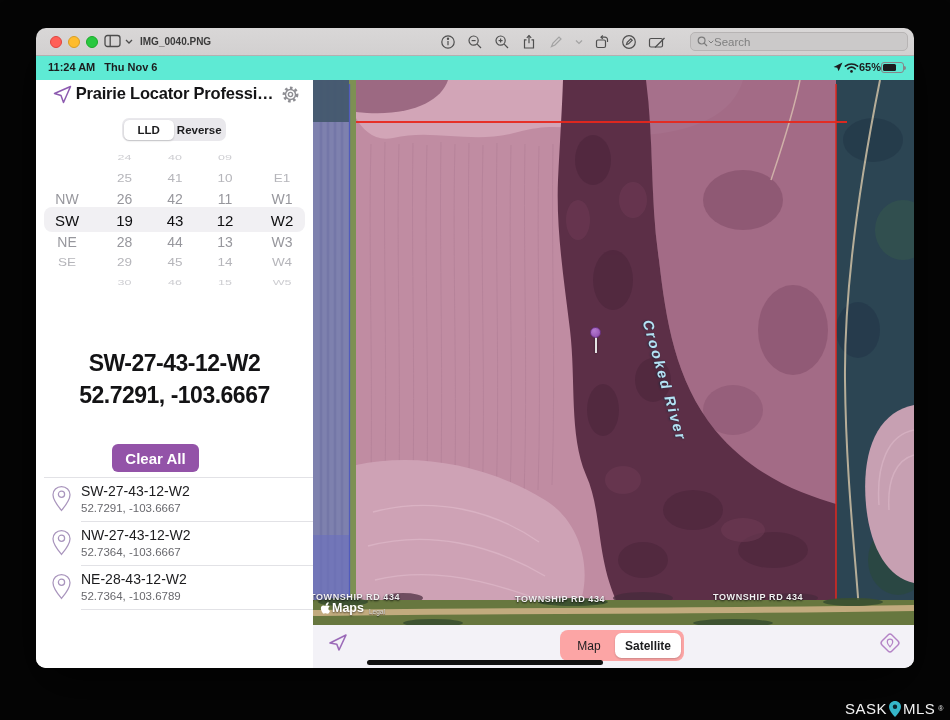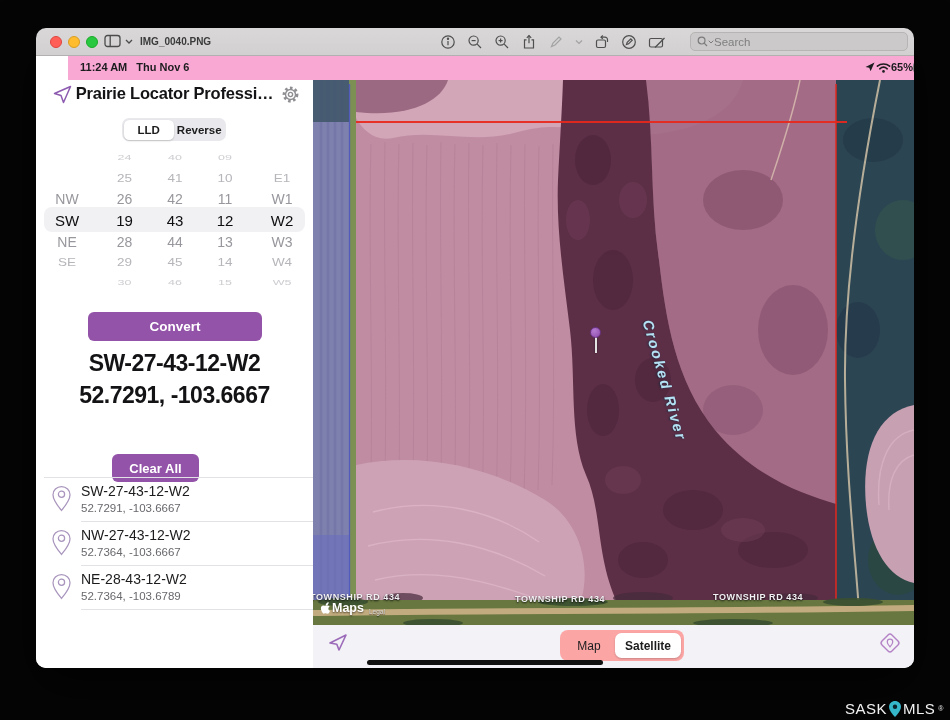--- a/index.html
+++ b/index.html
@@ -24,21 +24,21 @@
   .searchfield { position:absolute; left:654px; top:4px; width:218px; height:19px;
                  background:#cbc9c9; border:1px solid #b7b4b4; border-radius:5px;
                  display:flex; align-items:center; padding:0 6px; gap:0; color:#7b7b7b; }
   .searchfield input { border:none; background:transparent; outline:none; width:150px;
                        font-size:11.5px; color:#5c5c5c; font-family:"Liberation Sans",sans-serif; }
   .searchfield input::placeholder { color:#7f7f7f; }
 
   
   .screen { position:absolute; left:0; top:28px; width:878px; height:612px;
             background:#fff; border-radius:0 0 10px 10px; overflow:hidden; }
-  .statusbar { position:absolute; left:0; top:0; width:878px; height:24px; background:#f9a8d4; z-index:5;margin-left:32px; }
+  .statusbar { position:absolute; left:0; top:0; width:878px; height:24px; background:#5eead4; z-index:5; }
   .sb-left { position:absolute; left:12px; top:5px; display:flex; gap:9px;
              font-size:11px; font-weight:700; color:#1c1c1e; }
   .sb-right { position:absolute; right:10px; top:5px; display:flex; align-items:center; gap:0;
               font-size:11px; font-weight:600; color:#1c1c1e; }
   .battery { position:relative; width:23px; height:11px; border:1px solid #86868a; border-radius:3px; }
   .battery .fill { position:absolute; left:1px; top:1px; bottom:1px; width:13px; background:#1c1c1e; border-radius:1.5px; }
   .battery .nub { position:absolute; right:-3px; top:3px; width:2px; height:4px; background:#86868a; border-radius:0 2px 2px 0; }
 
   
   .sidebar { position:absolute; left:0; top:24px; width:277px; height:588px; background:#fff; z-index:4; }
@@ -59,21 +59,21 @@
   .prow { position:relative; z-index:1; display:grid; grid-template-columns:62px 53px 48px 52px 62px;
           height:20.5px; line-height:20.5px; text-align:center; font-size:14px; }
   .prow.f2 { color:#cdcdd1; transform:scaleY(.55); font-size:12.5px; }
   .prow.f1 { color:#b5b5ba; transform:scaleY(.85); font-size:13.5px; }
   .prow.f0 { color:#97979d; }
   .prow.sel { color:#0e0e10; font-size:15px; height:22.5px; line-height:22.5px; }
 
   .btn { position:absolute; background:#9353a8; color:#fff; border:none; border-radius:6px;
          font-family:"Liberation Sans",sans-serif; font-weight:600; cursor:default; }
   .convert-btn { left:52px; top:232px; width:174px; height:29px; font-size:13.5px; }
-  .clear-btn { left:76px; top:374px; width:87px; height:28px; font-size:13px; }
+  .clear-btn { left:76px; top:364px; width:87px; height:28px; font-size:15px; }
 
   .result-lld { position:absolute; left:0; top:270px; width:277px; text-align:center;
                 font-size:23px; font-weight:700; color:#131315; letter-spacing:-.5px; }
   .result-coords { position:absolute; left:0; top:302px; width:277px; text-align:center;
                    font-size:23px; font-weight:700; color:#131315; letter-spacing:-.5px; }
 
   .list-top-divider { position:absolute; left:8px; top:397px; width:269px; height:1px; background:#e2e2e6; }
   .loc-item { position:absolute; left:0; width:277px; height:44px; }
   .loc-item .pin { position:absolute; left:15px; top:7px; }
   .loc-item .t1 { position:absolute; left:45px; top:5px; font-size:14px; color:#1c1c1e; }
@@ -277,21 +277,20 @@
           </div>
           <div class="prow f2">
             <span></span>
               <span>30</span>
               <span>46</span>
               <span>15</span>
               <span>W5</span>
           </div>
         </div>
 
-        <button class="btn convert-btn">Convert</button>
         <div class="result-lld">SW-27-43-12-W2</div>
         <div class="result-coords">52.7291, -103.6667</div>
         <button class="btn clear-btn">Clear All</button>
 
         <div class="list-top-divider"></div>
 
         <div class="loc-item" style="top:398px">
           <svg class="ic pin" width="21" height="27" viewBox="0 0 20 26" fill="none" stroke="#a995bd" stroke-width="1.2">
               <path d="M10,1.5 C5.3,1.5 1.8,5 1.8,9.3 C1.8,14.6 10,24.5 10,24.5 C10,24.5 18.2,14.6 18.2,9.3 C18.2,5 14.7,1.5 10,1.5 Z"></path>
               <circle cx="10" cy="9" r="3"></circle>

